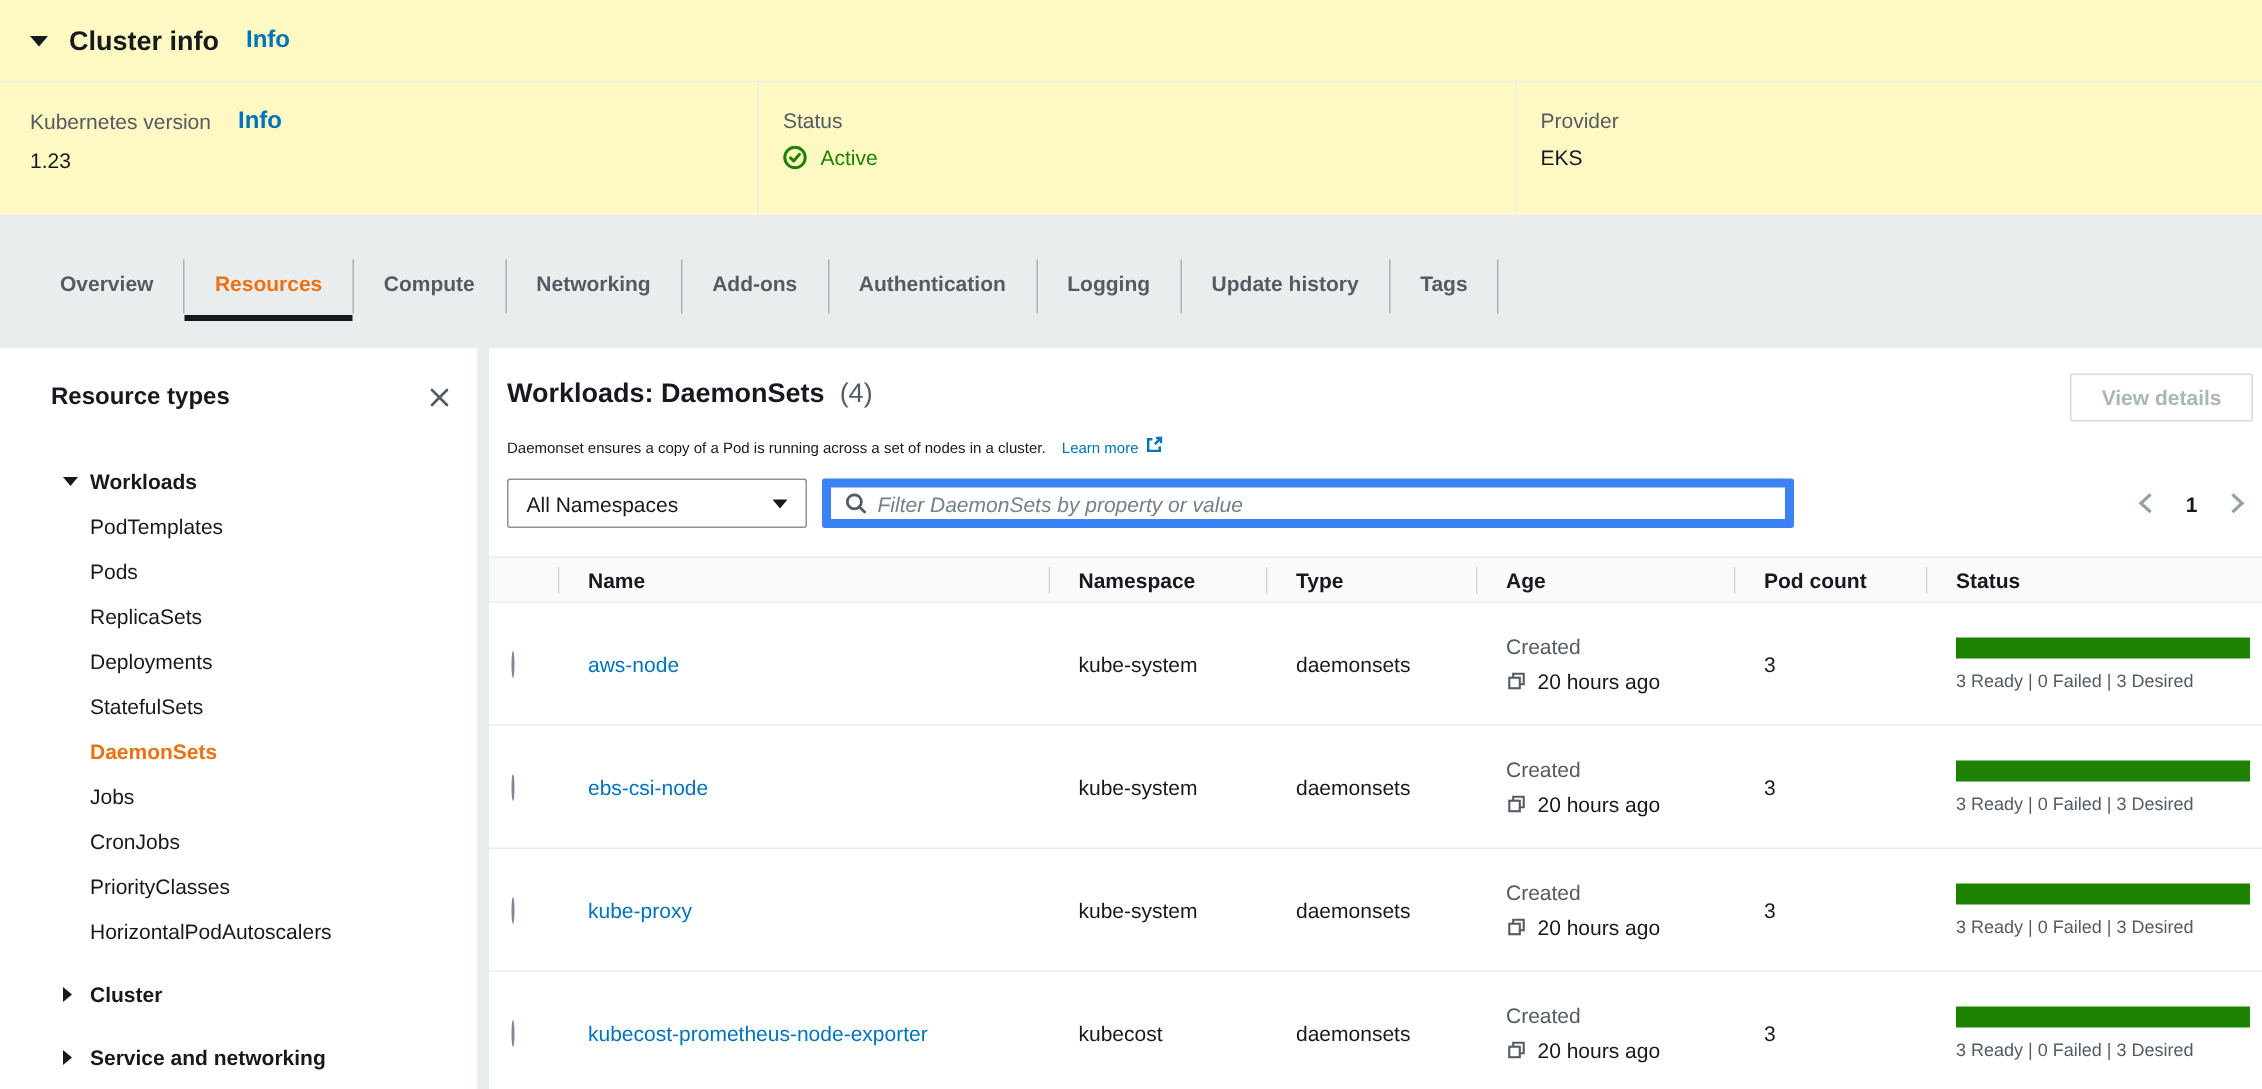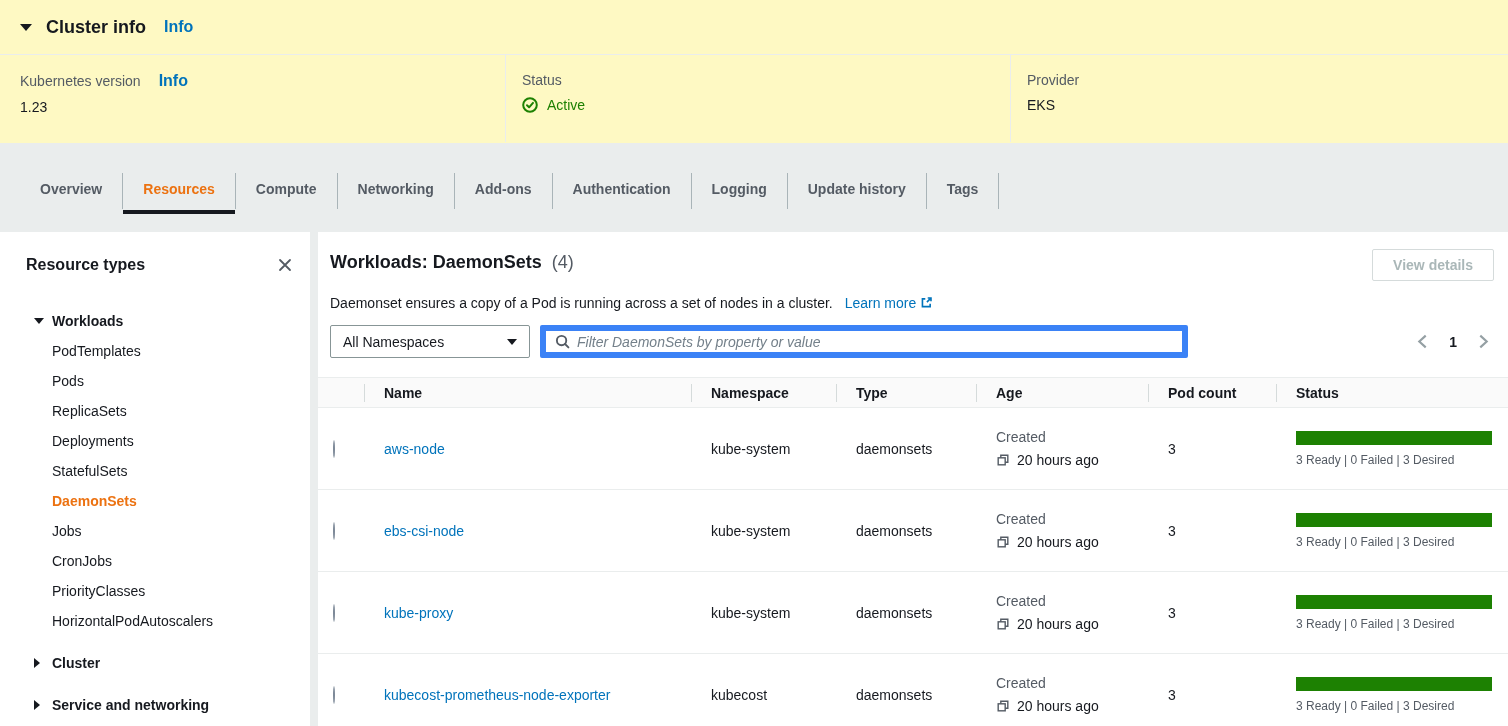--- a/index.html
+++ b/index.html
@@ -27,21 +27,21 @@
   .status-value { color:#1d8102; display:flex; align-items:flex-end; gap:9px; }
 
   
   .tab-band { position:absolute; top:143px; left:0; width:1508px; height:89px; background:#eaeded; }
   .tabs { display:flex; align-items:stretch; height:46px; margin-top:25px;padding-left:20px; }
   .tab { padding:0 20px; font-size:14px; font-weight:700; color:#545b64; display:flex; align-items:center; cursor:pointer; border-bottom:4px solid transparent; }
   .tab.active { color:#ec7211; border-bottom-color:#16191f; }
   .tab-sep { width:1px; background:#a9b4b8; height:36px; align-self:center; }
 
   
-  .content-area { position:absolute; top:232px; left:8px; width:1228px; height:494px; background:#eaeded; }
+  .content-area { position:absolute; top:232px; left:16px; width:1228px; height:494px; background:#eaeded; }
 
   
   .sidebar { position:absolute; left:0; top:0; width:302px; height:494px; background:#fff; padding:24px 16px 0 18px; overflow:hidden; }
   .sidebar-header { display:flex; justify-content:space-between; align-items:center; }
   .sidebar-title { font-size:16px; font-weight:700; }
   .close-btn { cursor:pointer; width:18px; height:18px; display:flex; align-items:center; justify-content:center; }
   .tree { margin-top:32px; font-size:14px; }
   .tree-group-header { display:flex; align-items:center; height:30px; padding-left:8px; font-weight:700; cursor:pointer; }
   .tree-group-header .tri { width:9px; margin-right:9px; display:flex; }
   .tree-group-header .tri .tri-down { border-left-width:5px; border-right-width:5px; border-top-width:6px; }
@@ -49,21 +49,21 @@
   .tree-item { line-height:30px; padding-left:26px; cursor:pointer; color:#16191f; }
   .tree-item.selected { color:#ec7211; font-weight:700; }
   .tree-group-header.collapsed { margin-top:12px; }
 
   
   .main { position:absolute; left:310px; top:0; width:1198px; height:494px; background:#fff; overflow:hidden; }
   .main-header { padding:20px 22px 0 12px; position:relative; }
   .main-title { font-size:18px; font-weight:700; }
   .main-title .count { color:#545b64; font-weight:400; margin-left:5px; }
   .view-details-btn { position:absolute; top:17px; right:22px; height:32px; padding:0 20px; background:#fff; border:1px solid #d5dbdb; border-radius:2px; font-size:14px; font-weight:700; color:#aab7b8; cursor:not-allowed; font-family:inherit; }
-  .desc { margin-top:22px; font-size:14px; }
+  .desc { margin-top:17px; font-size:10px; }
   .learn-more { color:#0073bb; margin-left:8px; cursor:pointer; }
   .ext-icon { margin-left:4px; vertical-align:-1px; }
 
   .filter-row { display:flex; align-items:center; margin:13px 22px 0 12px; }
   .ns-select { width:200px; height:33px; border:1px solid #879596; border-radius:2px; display:flex; align-items:center; justify-content:space-between; padding:0 12px; font-size:14px; cursor:pointer; background:#fff; }
   .select-caret { width:0; height:0; border-left:5px solid transparent; border-right:5px solid transparent; border-top:6px solid #16191f; }
   .search-box { width:648px; height:33px; margin-left:10px; border:6px solid #3b82f6; border-radius:2px; display:flex; align-items:center; padding:0 9px; background:#fff; }
   .search-input { border:none; outline:none; flex:1; margin-left:7px; font-size:14px; font-family:inherit; color:#16191f; }
   .search-input::placeholder { color:#74808a; font-style:italic; }
   .pagination { margin-left:auto; display:flex; align-items:center; }

